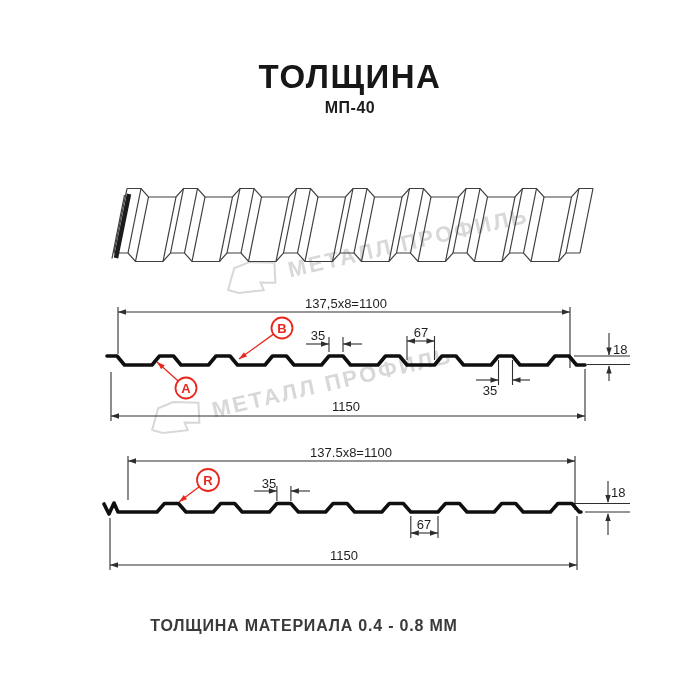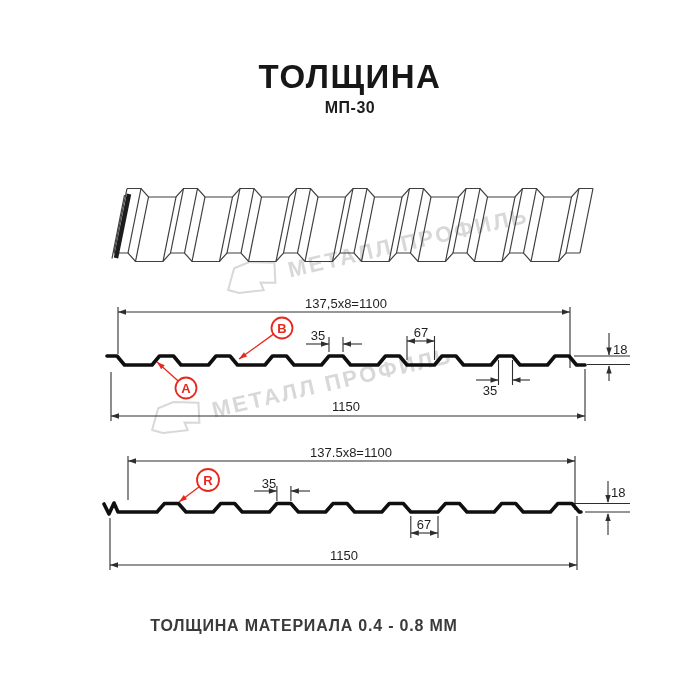--- a/index.html
+++ b/index.html
@@ -16,21 +16,21 @@
       font-size:22px;font-weight:700;letter-spacing:2.5px;color:#d8d8d8;}
   .wm svg{flex:0 0 auto;}
   #wm1{left:226px;top:266px;}
   #wm2{left:150px;top:406px;}
   #diagram{position:absolute;left:0;top:0;z-index:2;}
 </style>
 </head>
 <body>
 
 <div class="title">ТОЛЩИНА</div>
-<div class="subtitle">МП-30</div>
+<div class="subtitle">МП-40</div>
 
 <div class="wm" id="wm1">
   <svg width="54" height="38" viewBox="0 0 120 80">
     <polygon points="2,52 26,8 62,2 116,16 108,60 76,52 79,70 24,64" fill="none" stroke="#d8d8d8" stroke-width="4.5"></polygon>
   </svg>
   <span>МЕТАЛЛ ПРОФИЛЬ</span>
 </div>
 
 <div class="wm" id="wm2">
   <svg width="54" height="38" viewBox="0 0 120 80">

